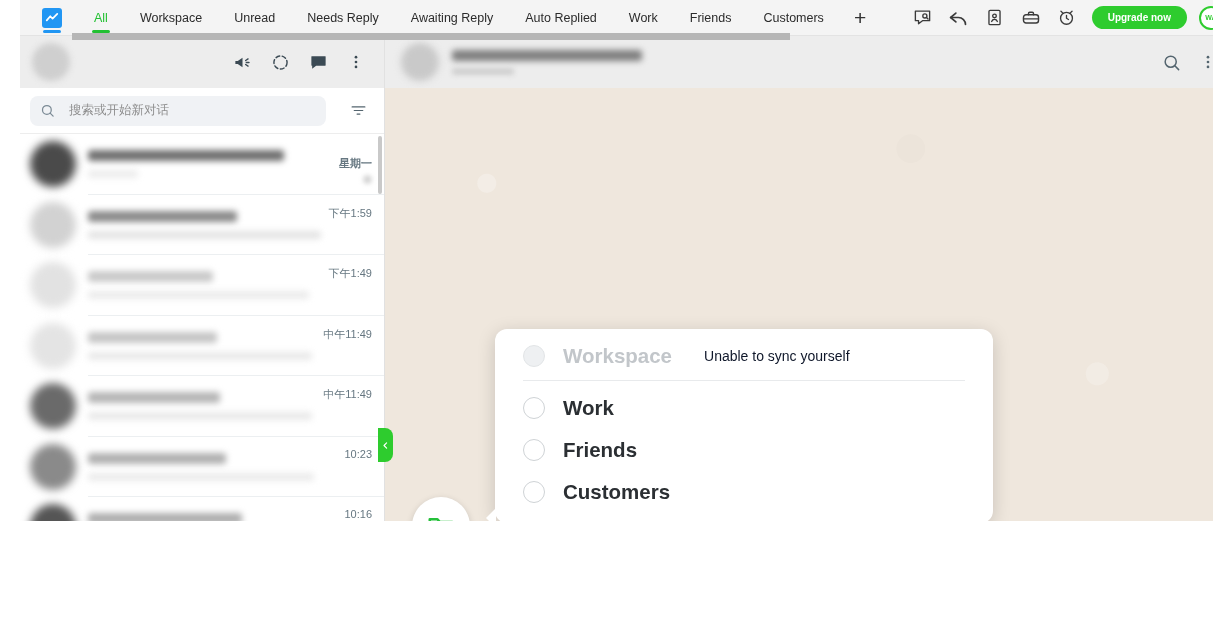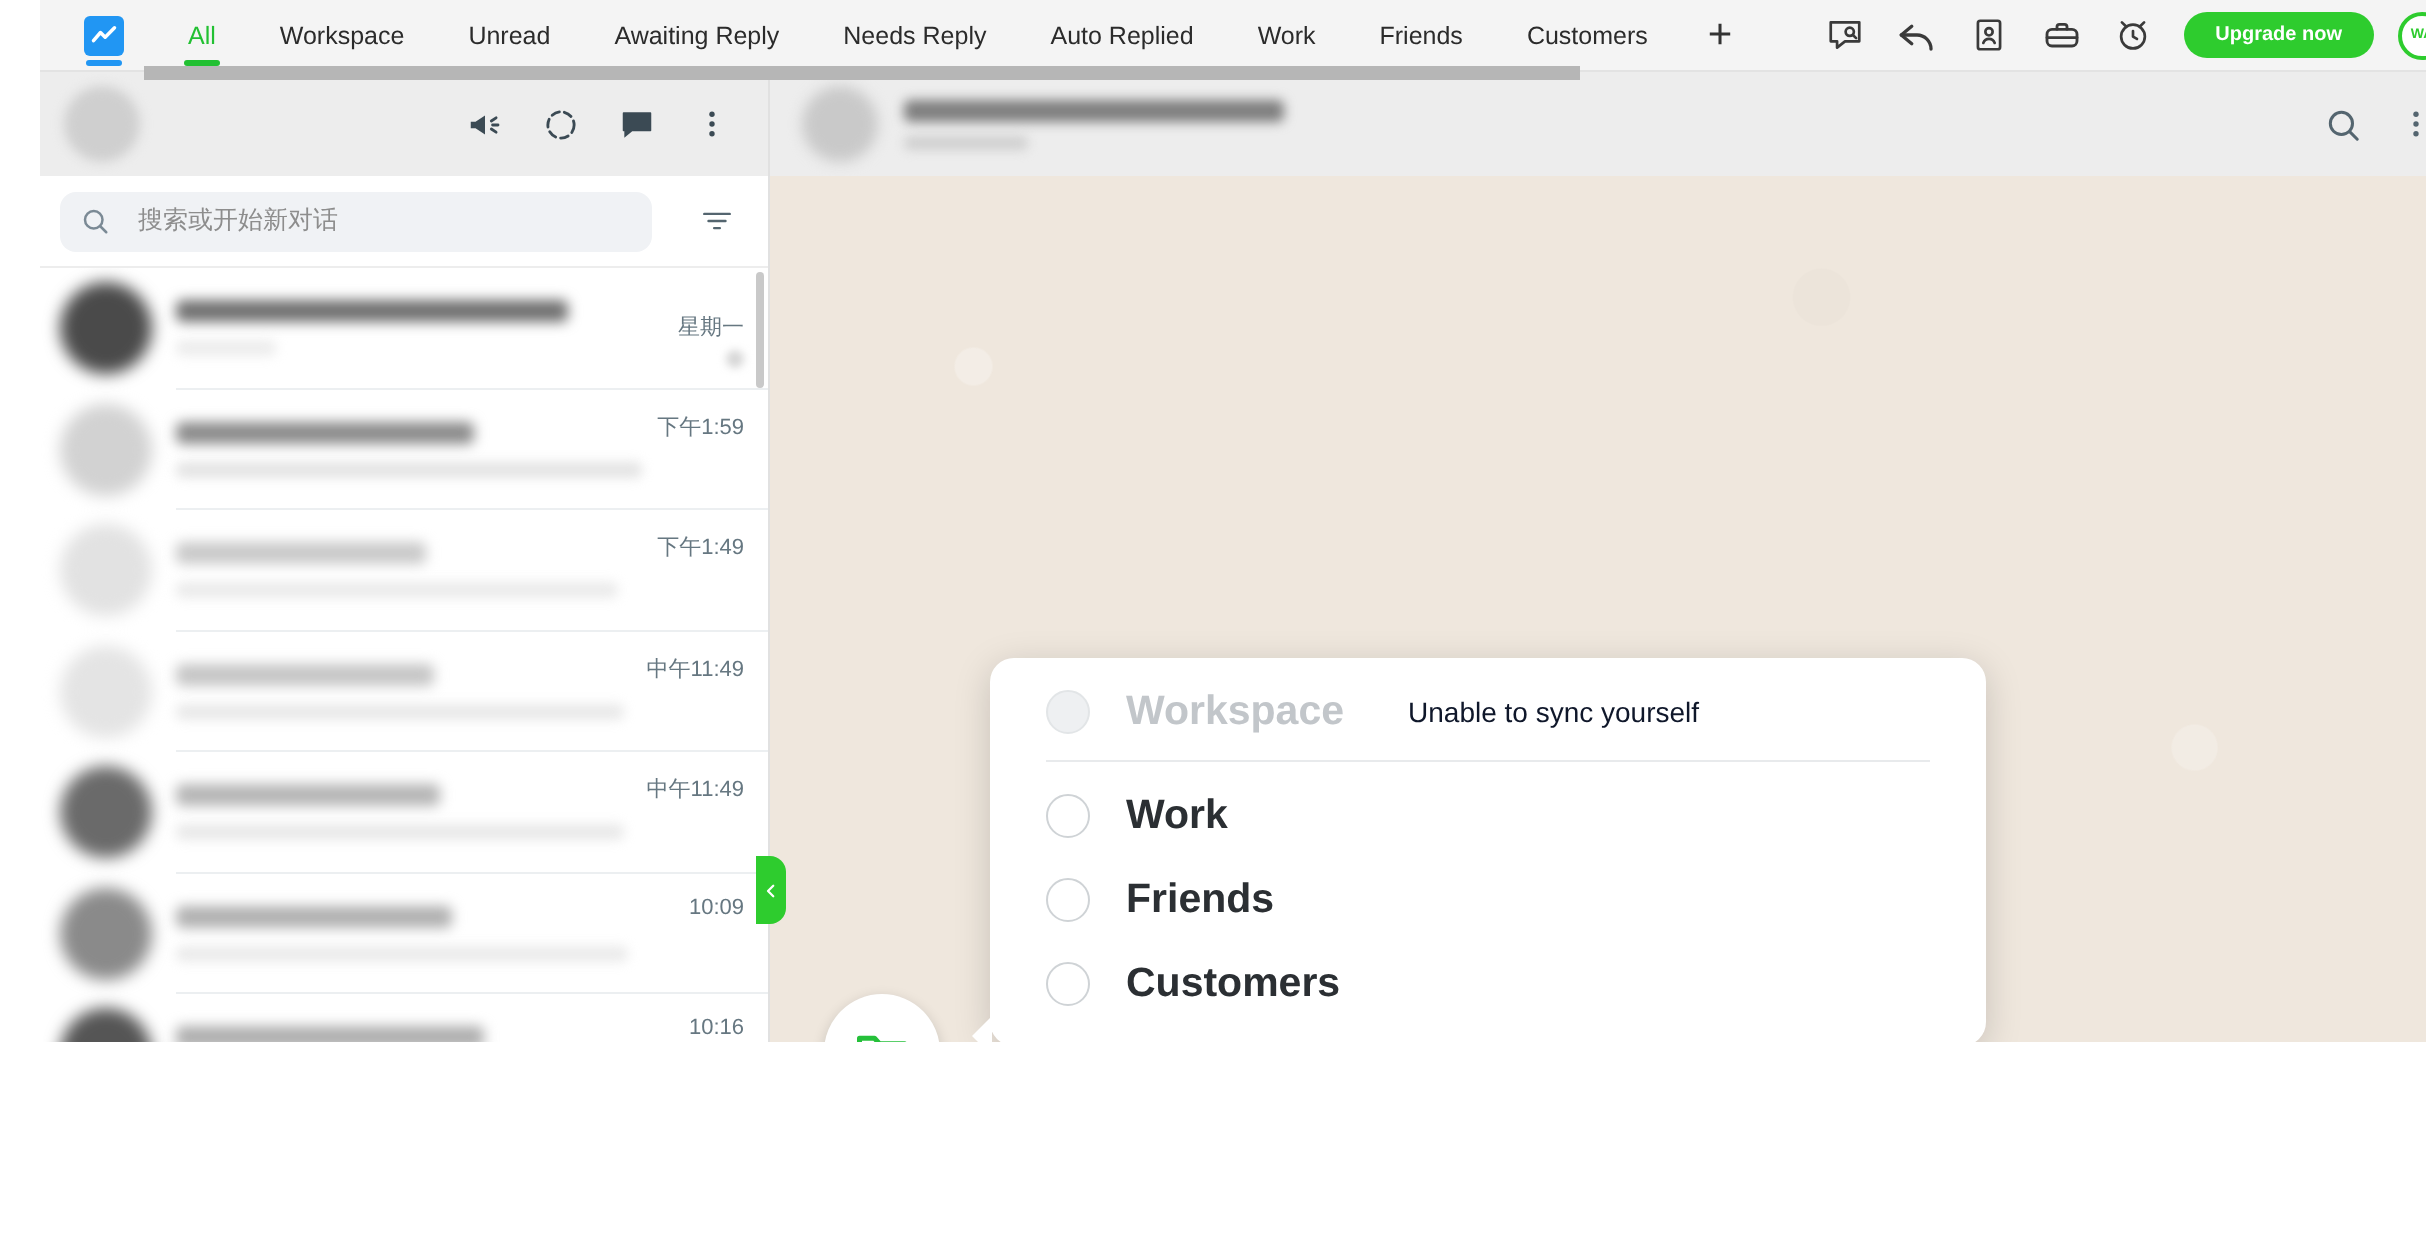--- a/index.html
+++ b/index.html
@@ -200,24 +200,24 @@
       <div class="tab active">
           <span>All</span>
         </div>
       <div class="tab">
           <span>Workspace</span>
         </div>
       <div class="tab">
           <span>Unread</span>
         </div>
       <div class="tab">
+          <span>Needs Reply</span>
+        </div>
+      <div class="tab">
           <span>Awaiting Reply</span>
-        </div>
-      <div class="tab">
-          <span>Needs Reply</span>
         </div>
       <div class="tab">
           <span>Auto Replied</span>
         </div>
       <div class="tab">
           <span>Work</span>
         </div>
       <div class="tab">
           <span>Friends</span>
         </div>
@@ -328,21 +328,21 @@
 
       <div class="chatlist">
         <div class="sb-scrollbar"></div>
 
         <div class="chat-item">
           <div class="ci-avatar" style="background:#4a4a4a;"></div>
           <div class="ci-main">
             <div class="ci-name" style="background:#6f6f6f; width: 78%;"></div>
             <div class="ci-msg" style="width: 20%; opacity:.5;"></div>
           </div>
-          <div style="display:flex;flex-direction:column;align-items:flex-start;">
+          <div style="display:flex;flex-direction:column;align-items:flex-start;font-weight:bold;">
             <div class="ci-time">星期一</div>
             <div class="ci-badge"></div>
           </div>
         </div>
 
         <div class="chat-item">
           <div class="ci-avatar" style="background:#d2d2d2;"></div>
           <div class="ci-main">
             <div class="ci-name" style="background:#8a8a8a; width: 62%;"></div>
             <div class="ci-msg" style="width: 97%;"></div>
@@ -376,21 +376,21 @@
           </div>
           <div class="ci-time">中午11:49</div>
         </div>
 
         <div class="chat-item">
           <div class="ci-avatar" style="background:#8a8a8a;"></div>
           <div class="ci-main">
             <div class="ci-name" style="background:#b0b0b0; width: 54%;"></div>
             <div class="ci-msg" style="width: 88%; opacity:.55;"></div>
           </div>
-          <div class="ci-time">10:09</div>
+          <div class="ci-time">10:23</div>
         </div>
 
         <div class="chat-item">
           <div class="ci-avatar" style="background:#555555;"></div>
           <div class="ci-main">
             <div class="ci-name" style="background:#aeaeae; width: 60%;"></div>
             <div class="ci-msg" style="width: 96%; opacity:.5;"></div>
           </div>
           <div class="ci-time">10:16</div>
         </div>

